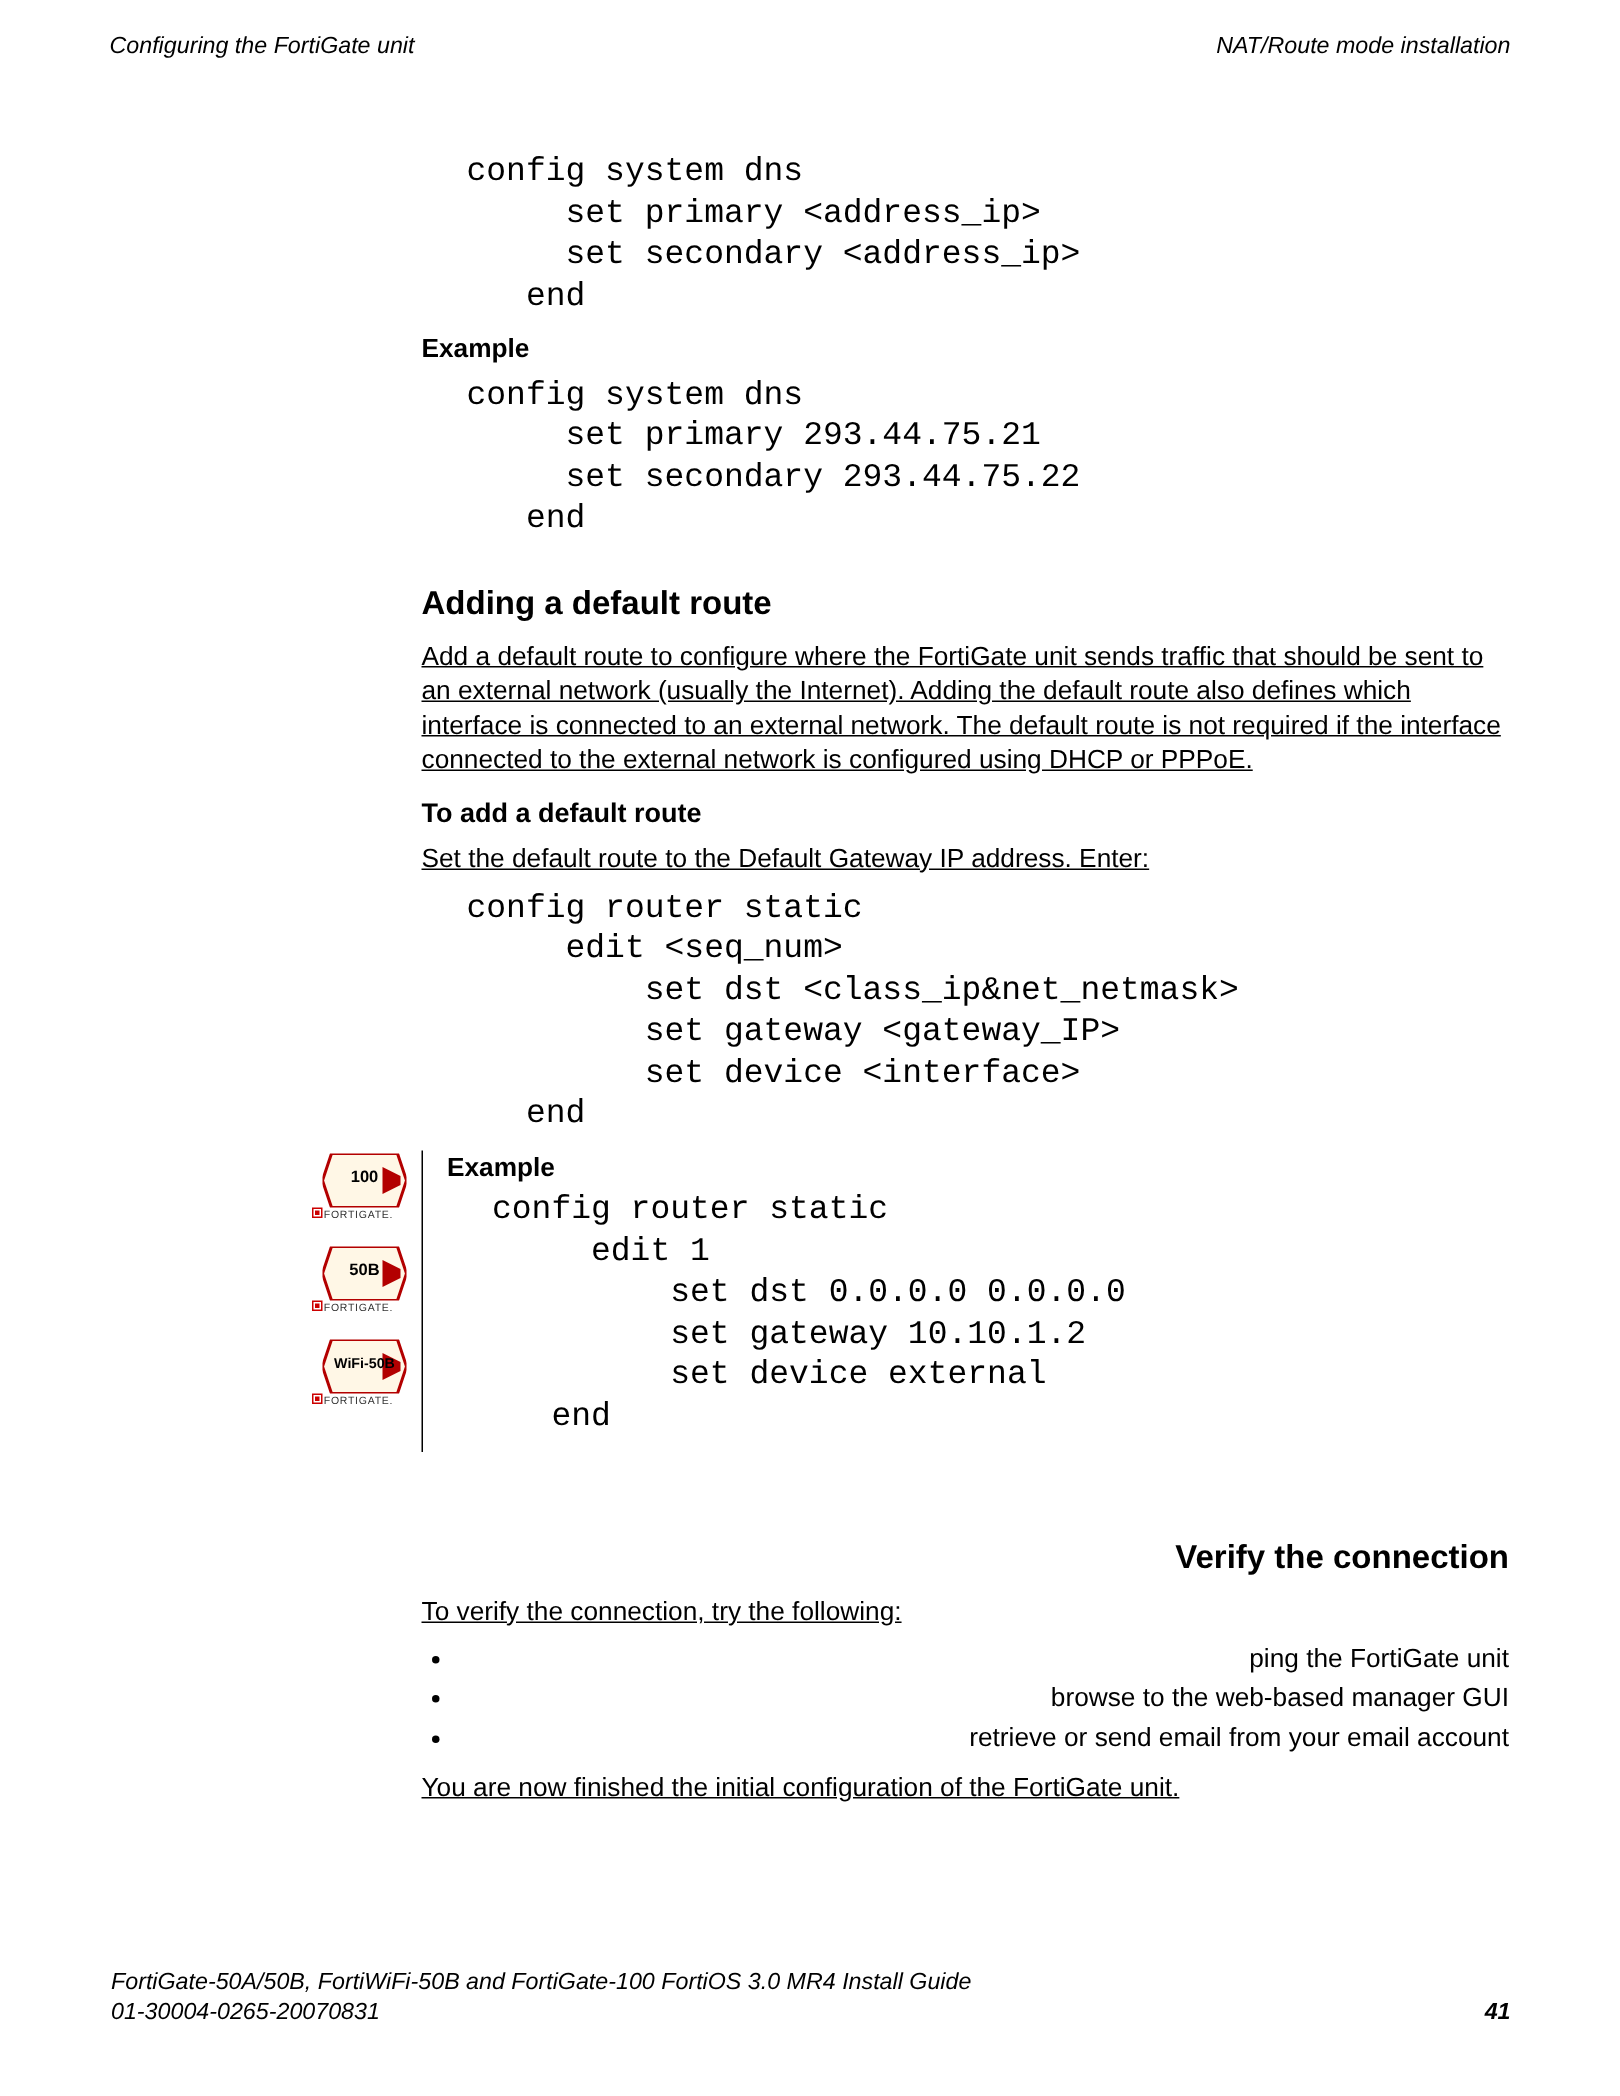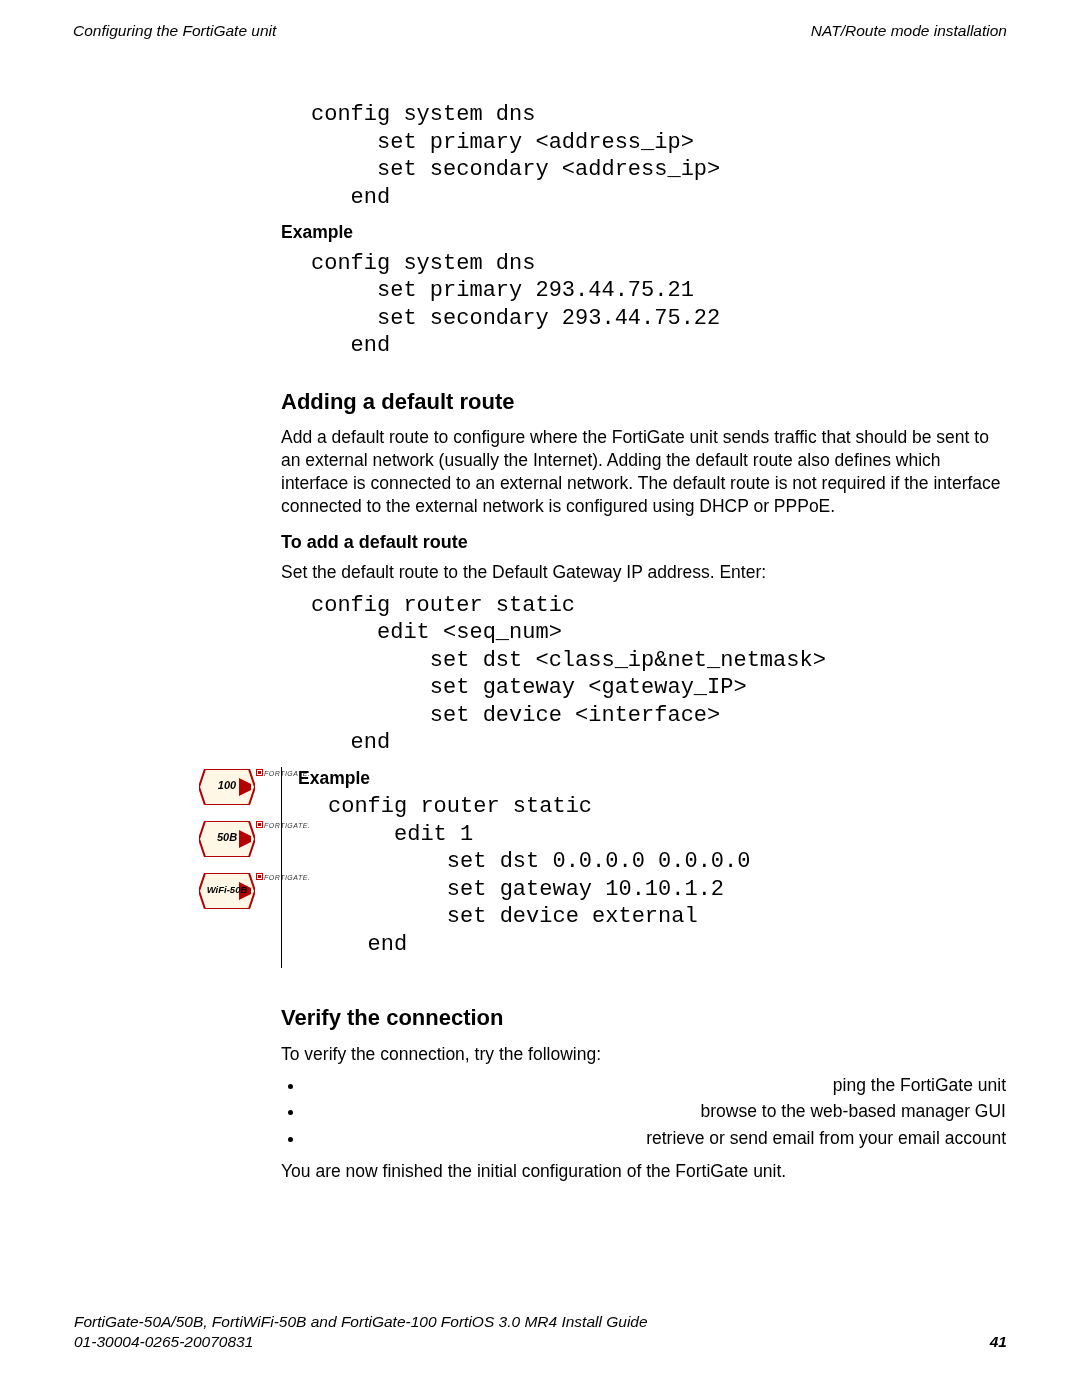--- a/index.html
+++ b/index.html
@@ -46,20 +46,21 @@
     font-weight: bold;
     margin: 28px 0 10px 0;
   }
   h3.sub {
     font-size: 18px;
     font-weight: bold;
     margin: 14px 0 6px 0;
   }
   p.body {
     margin: 6px 0 8px 0;
+    text-decoration: underline;
   }
   ul.bul {
     margin: 6px 0 10px 0;
     padding-left: 24px;
   }
   ul.bul li {
     margin: 4px 0;
     padding-left: 6px;
     list-style-type: disc;
     text-align: right;
@@ -77,24 +78,23 @@
   }
   .icon-stack {
     display: flex;
     flex-direction: column;
     gap: 16px;
     padding-top: 2px;
   }
   .dev-icon {
     width: 72px;
     display: flex;
-    flex-direction: row;
-    align-items: flex-start;
+    flex-direction: column;
+    align-items: flex-end;
     gap: 1px;
-    font-style: italic;
   }
   .dev-shape {
     width: 56px;
     height: 36px;
     position: relative;
   }
   .dev-shape svg { display: block; }
   .dev-label {
     position: absolute;
     top: 9px;
@@ -232,21 +232,21 @@
         <div class="bold" style="margin:0 0 4px 0;">Example</div>
         <pre class="code">config router static
      edit 1
          set dst 0.0.0.0 0.0.0.0
          set gateway 10.10.1.2
          set device external
    end</pre>
       </div>
     </div>
 
-    <h2 class="section" style="margin-top:36px;">Verify the connection</h2>
+    <h2 class="section" style="margin-top:56px;text-align:right;">Verify the connection</h2>
     <p class="body">To verify the connection, try the following:</p>
     <ul class="bul">
       <li>ping the FortiGate unit</li>
       <li>browse to the web-based manager GUI</li>
       <li>retrieve or send email from your email account</li>
     </ul>
     <p class="body">You are now finished the initial configuration of the FortiGate unit.</p>
 
   </div>
 

